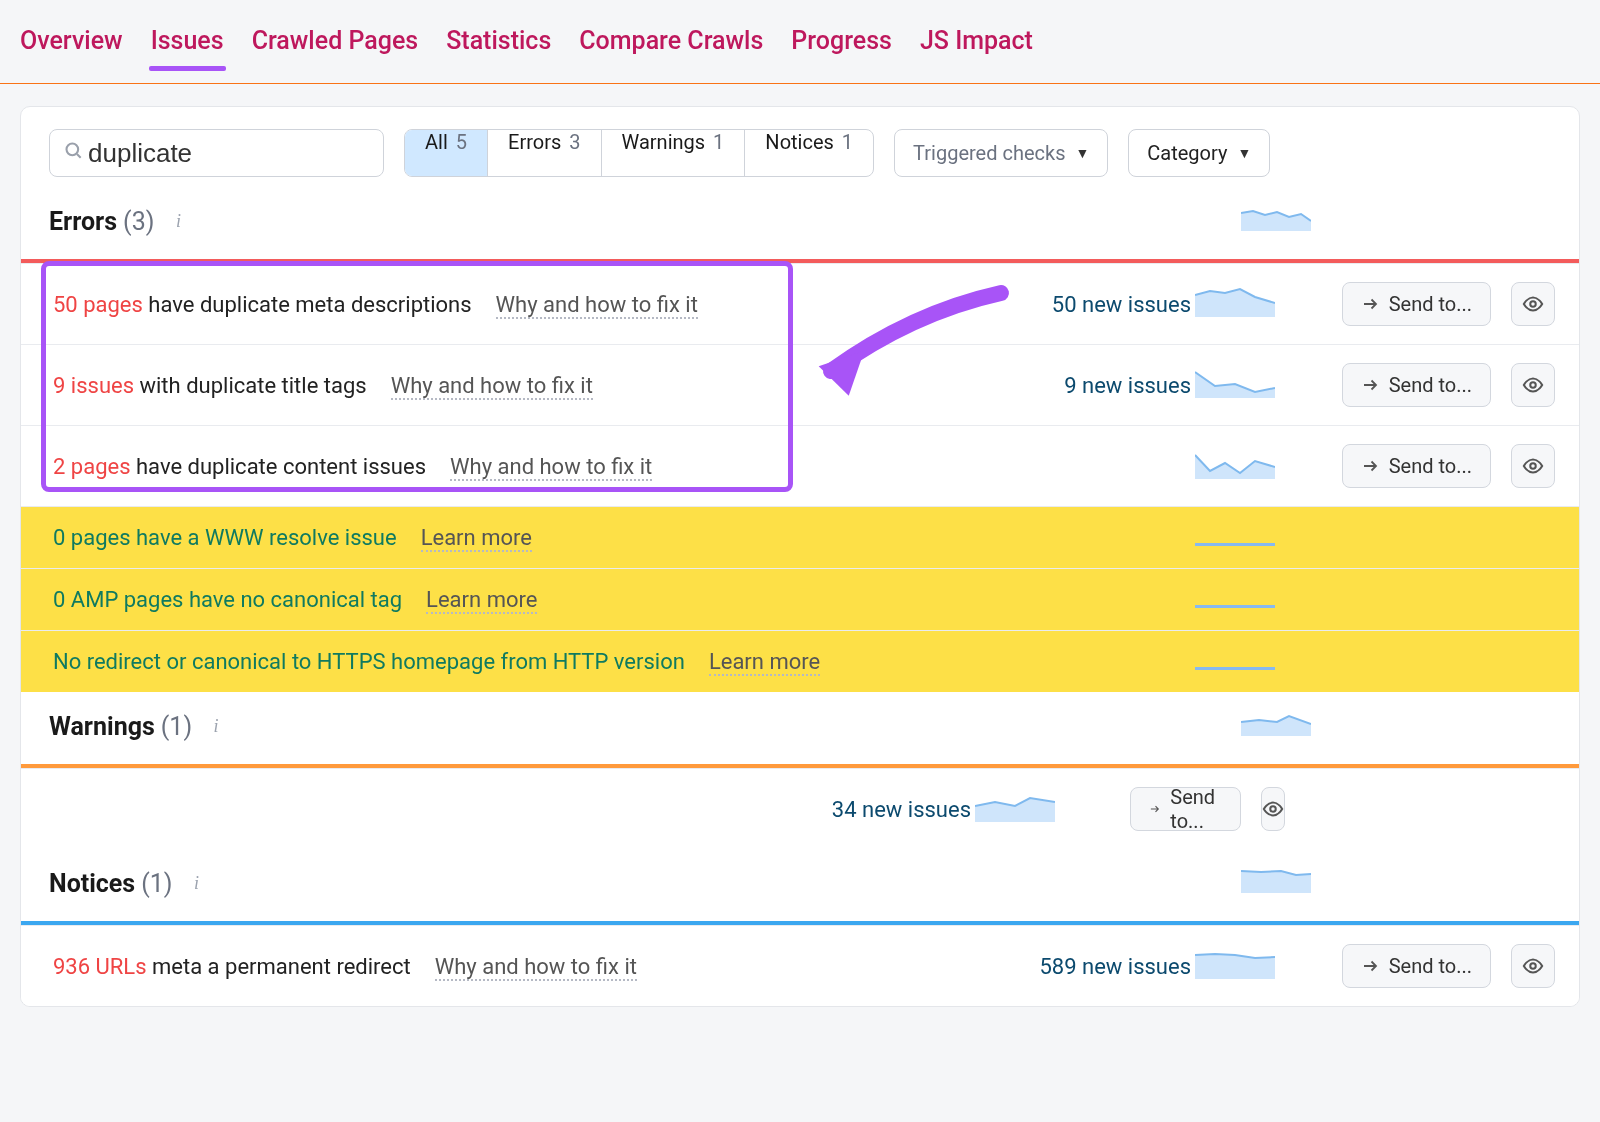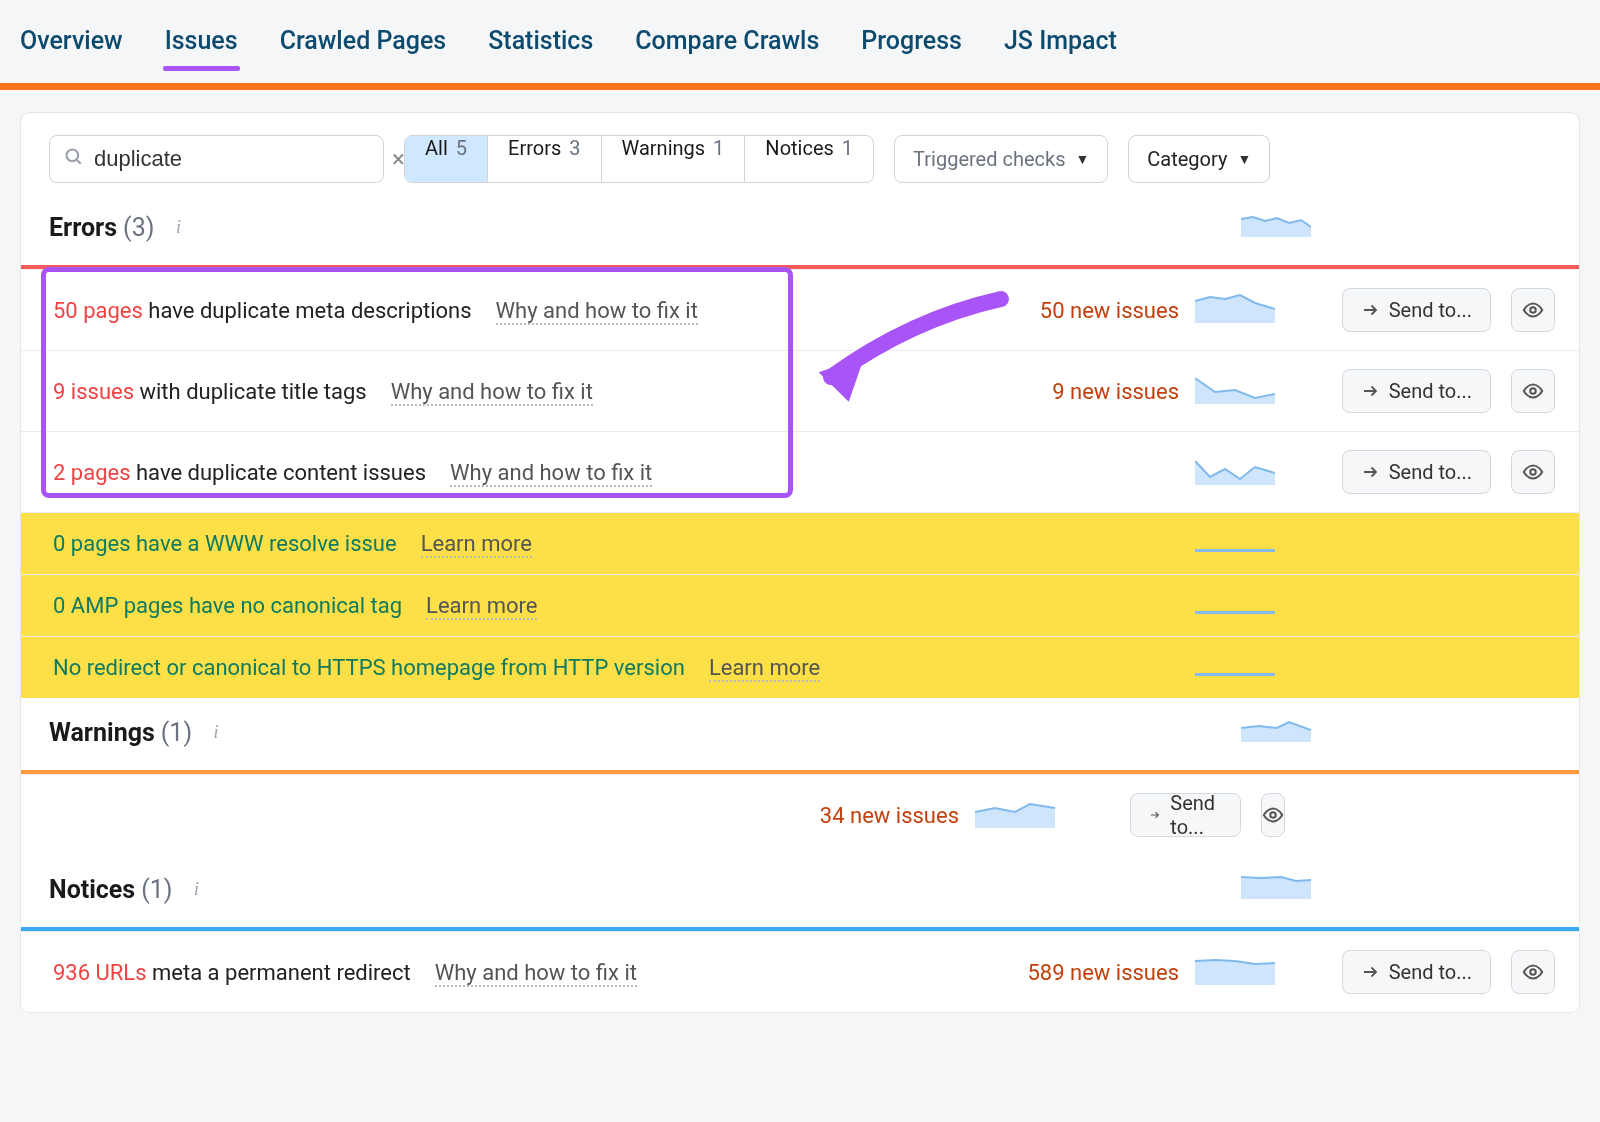--- a/index.html
+++ b/index.html
@@ -9,27 +9,27 @@
       color: #1a1a1a;
       font-size: 20px;
       width: 1600px;
       height: 1122px;
       overflow: hidden;
     }
 
     
     .tabs {
       display:flex;
-      gap:42px;
+      gap:28px;
       padding: 26px 20px 14px 20px;
-      border-bottom:7px solid #f97316;
+      border-bottom:1px solid #f97316;
       align-items:flex-end;
       font-size:25px;
       font-weight:500;
-      color:#0c4a6e;
+      color:#be185d;
     }
     .tab { position:relative; padding-bottom:14px; cursor:pointer; }
     .tab.active::after {
       content:"";
       position:absolute;
       left:-2px; right:-2px; bottom:-2px;
       height:5px;
       background:#a854f7;
       border-radius:2px;
     }
@@ -56,23 +56,23 @@
       height:48px;
       border:1px solid #cfd3da;
       border-radius:8px;
       padding:0 14px;
       color:#6b7280;
     }
     .search input {
       flex:1;
       border:none;
       outline:none;
-      font-size:22px;
+      font-size:26px;
       color:#333;
-      margin:0 10px;
+      margin:0 4px;
       background:transparent;
     }
     .search .x { cursor:pointer; font-size:24px; color:#888; }
 
     .seg {
       display:flex;
       border:1px solid #cfd3da;
       border-radius:8px;
       overflow:hidden;
       height:48px;
@@ -143,21 +143,21 @@
       background:#fff;
     }
     .issue-text .count-link { color:#ef4444; }
     .issue-text .rest { color:#222;margin-top:48px; }
     .fix {
       color:#555;
       border-bottom:2px dotted #b5b9c4;
       margin-left:24px;
       cursor:pointer;
     }
-    .new-issues { color:#c2410c; text-align:right; padding-right:16px; cursor:pointer;}
+    .new-issues { color:#0c4a6e; text-align:right; padding-right:4px; cursor:pointer;}
     .spark { width:80px; height:30px; }
     .actions { display:flex; gap:20px; justify-content:flex-end; }
     .btn {
       display:flex;
       align-items:center;
       gap:10px;
       height:44px;
       border:1px solid #d3d7de;
       border-radius:8px;
       padding:0 18px;

